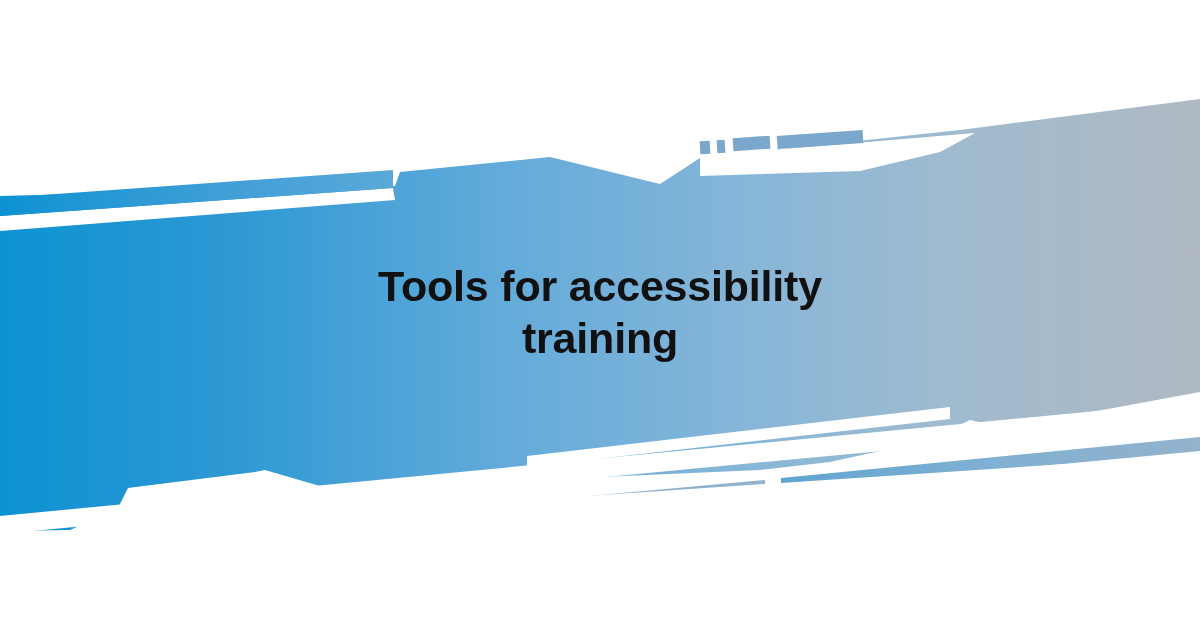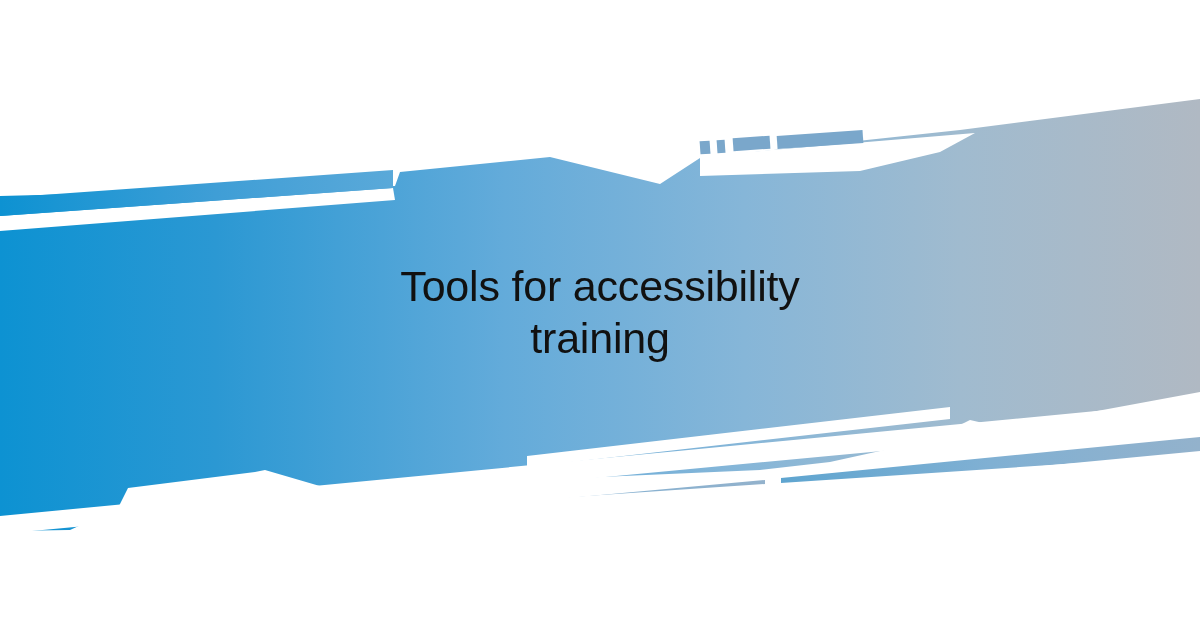--- a/index.html
+++ b/index.html
@@ -40,21 +40,21 @@
     pointer-events: none;
   }
   #banner-title {
     width: 520px;
     margin: 0;
     padding: 0 0 6px 0;
     text-align: center;
     font-family: "Liberation Sans", sans-serif;
     font-size: 43px;
     line-height: 1.22;
-    font-weight: normal;
+    font-weight: bold;
     color: #111111;
     letter-spacing: -0.2px;
     word-wrap: break-word;
   }
 </style>
 </head>
 <body>
 
 <div id="banner">
 

